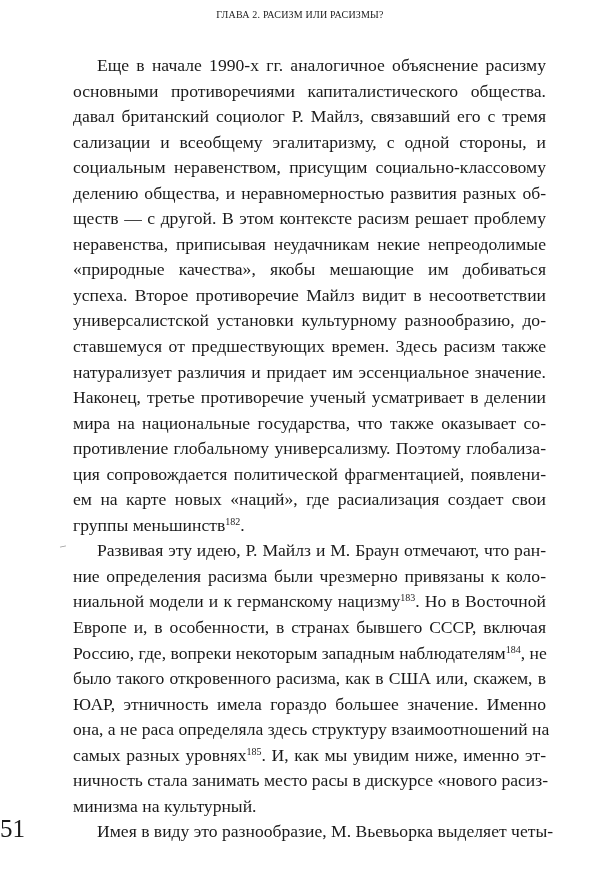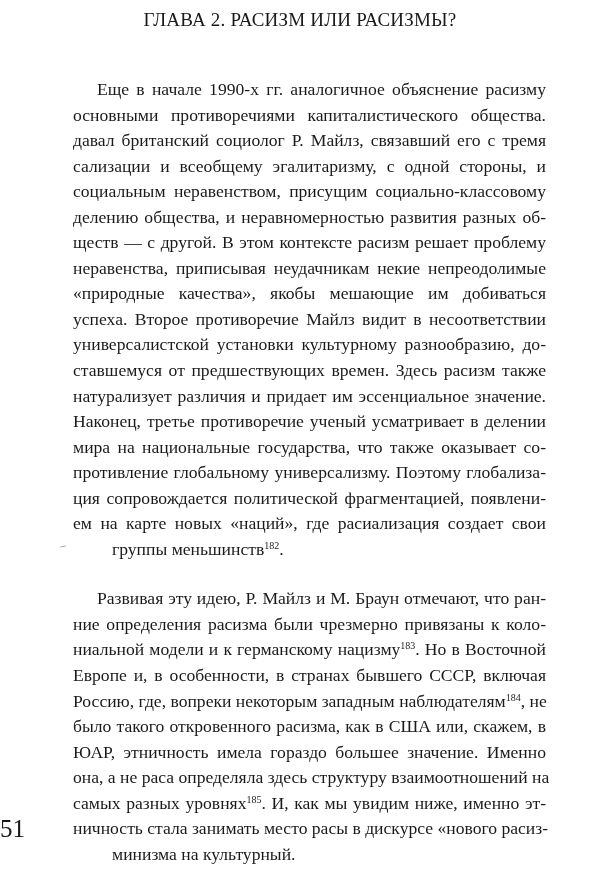--- a/index.html
+++ b/index.html
@@ -14,46 +14,44 @@
       overflow: hidden;
       color: #1a1a1a;
       font-family: "Liberation Serif", "DejaVu Serif", serif;
     }
     .running-head {
       position: absolute;
       top: 9px;
       left: 0;
       width: 600px;
       text-align: center;
-      font-size: 19px;
+      font-size: 10px;
       letter-spacing: 0.2px;
       color: #1a1a1a;
     }
     .body-text {
       position: absolute;
       top: 53px;
       left: 73px;
       width: 473px;
     }
     .line {
       display: block;
       height: 25.55px;
       line-height: 25.55px;
       font-size: 17.6px;
       white-space: nowrap;
       text-align: justify;
       text-align-last: justify;
     }
     .line.last {
       text-align-last: left;
-      margin-left: 39px;
     }
     .line.indent {
       padding-left: 24px;
-      margin-top: 24px;
     }
     sup {
       font-size: 10px;
       line-height: 0;
       vertical-align: 6px;
     }
     .page-number {
       position: absolute;
       top: 815px;
       left: 0;

